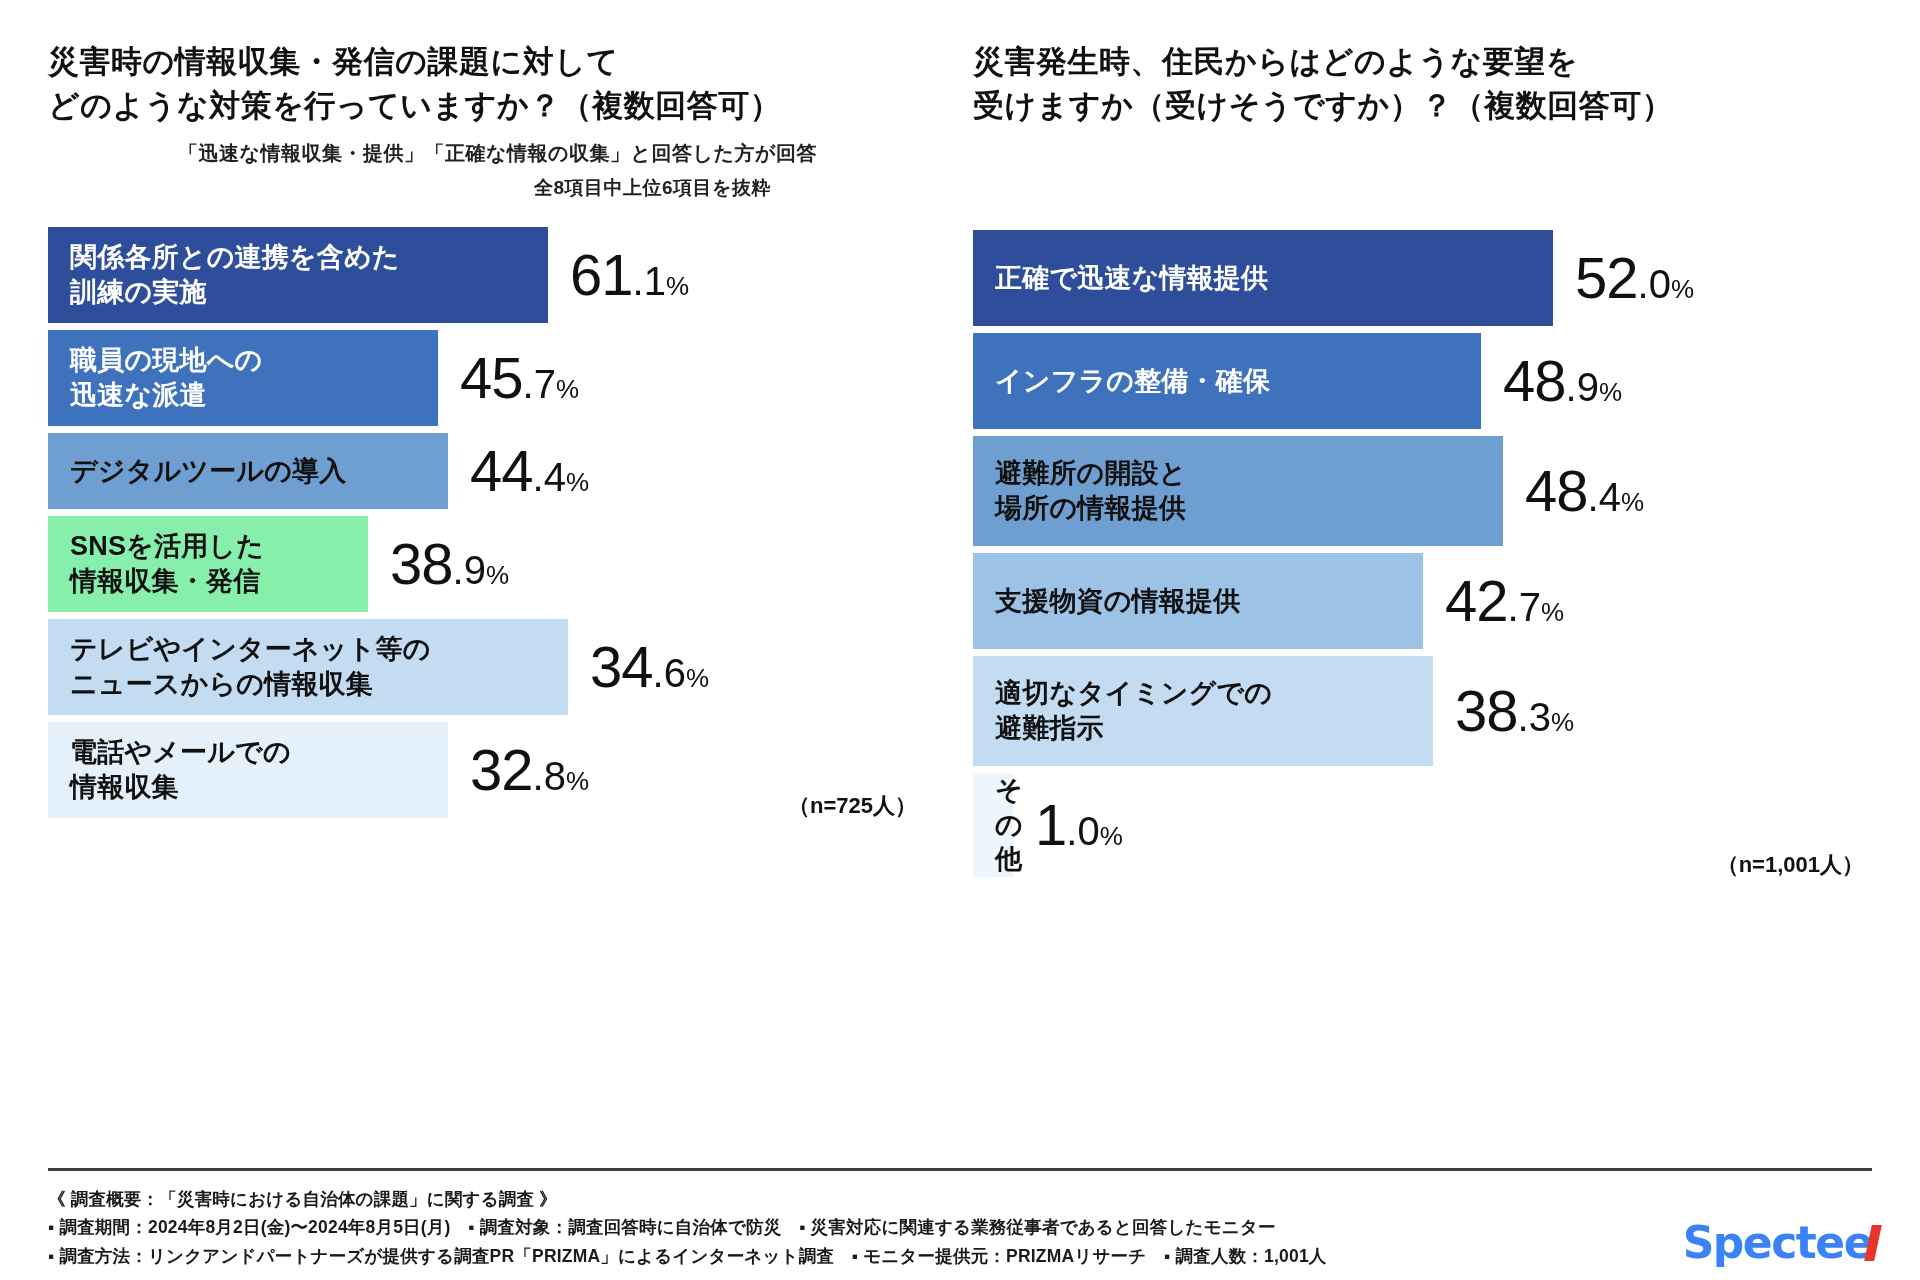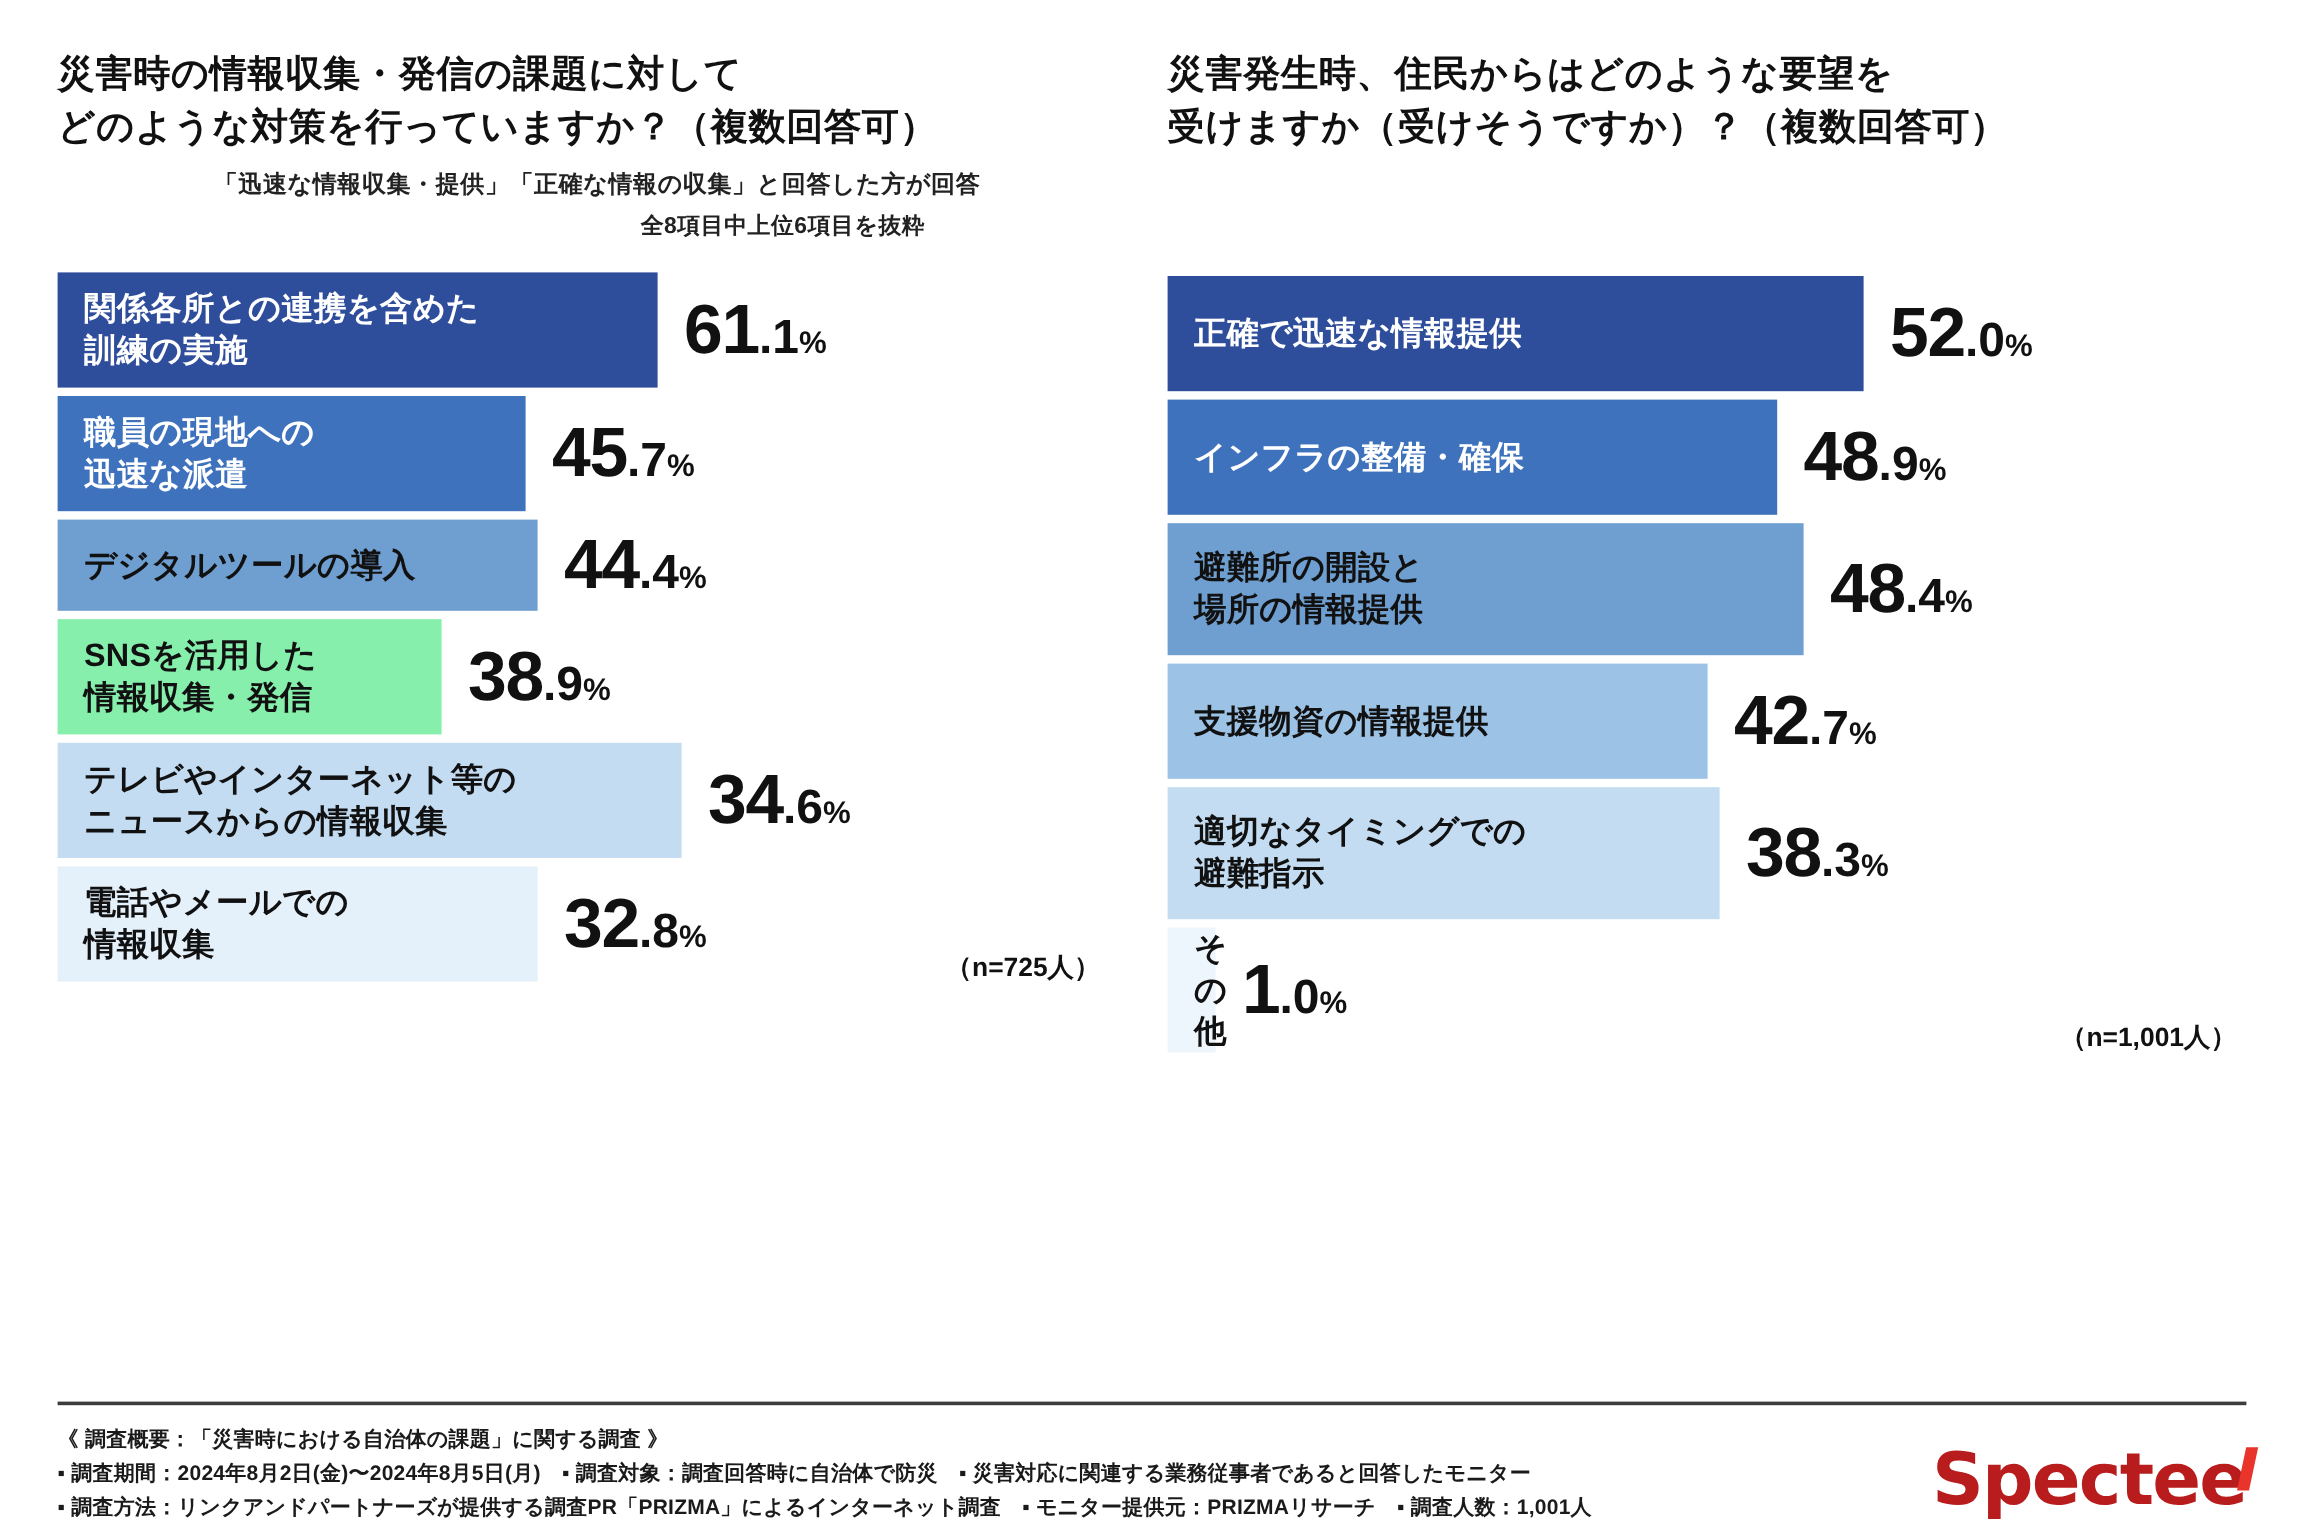--- a/index.html
+++ b/index.html
@@ -75,21 +75,21 @@
   }
   .bar-label {
     font-size: 27px;
     font-weight: bold;
     line-height: 1.28;
     white-space: pre-line;
     letter-spacing: 0.2px;
   }
   .bar-value {
     margin-left: 22px;
-    font-weight: bold;
+    font-weight: normal;
     color: #111;
     white-space: nowrap;
     line-height: 1;
   }
   .val-int {
     font-size: 58px;
     letter-spacing: -1px;
   }
   .val-dec {
     font-size: 40px;
@@ -126,23 +126,23 @@
     line-height: 1.62;
     letter-spacing: 0.2px;
   }
   .footer-row {
     white-space: pre;
   }
   .logo {
     position: absolute;
     right: 0;
     bottom: 2px;
-    font-size: 60px;
-    font-weight: bold;
-    color: #b91c1c;
+    font-size: 44px;
+    font-weight: bold;
+    color: #3b82f6;
     letter-spacing: -1.5px;
     font-family: "DejaVu Sans", sans-serif;
     margin-top: 44px;
   }
   .logo .tail {
     position: relative;
   }
   .logo .tail:after {
     content: "";
     position: absolute;

